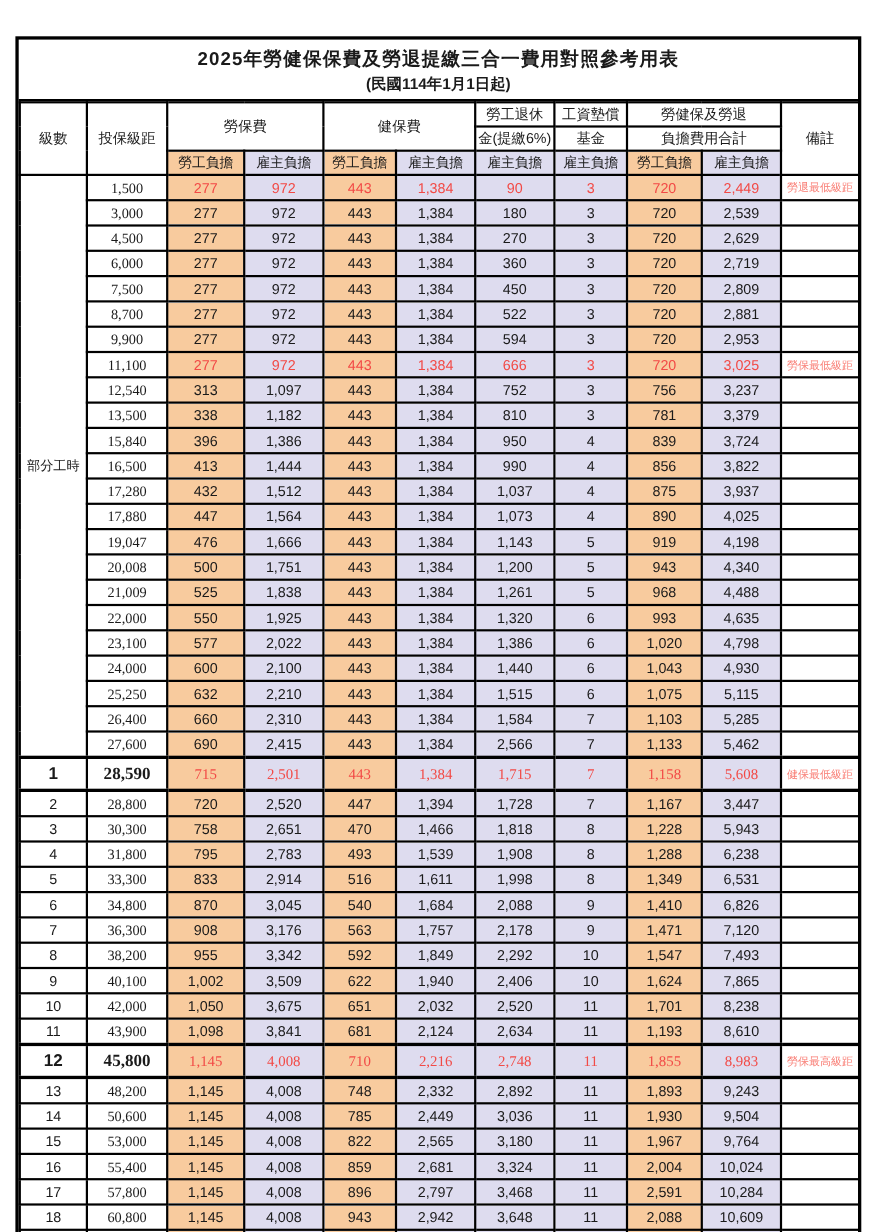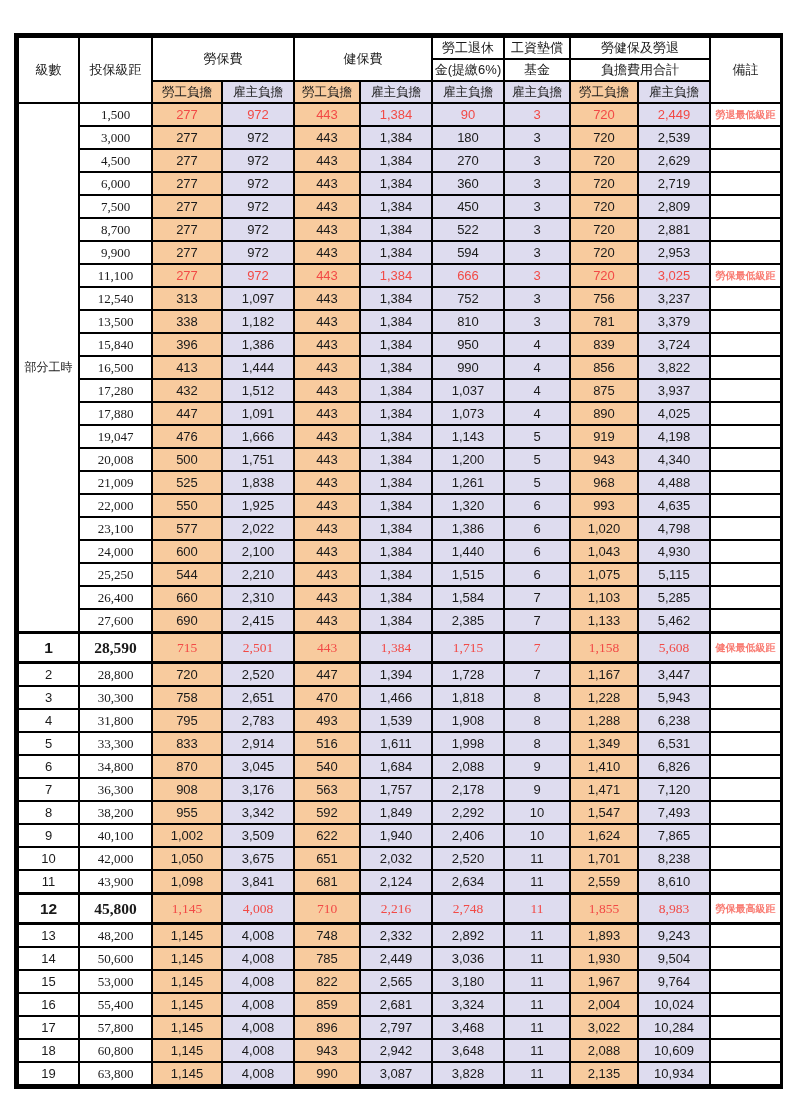--- a/index.html
+++ b/index.html
@@ -25,32 +25,36 @@
   th,td{
     border:2px solid #000;text-align:center;vertical-align:middle;
     padding:0;overflow:hidden;white-space:nowrap;
   }
   thead th{font-weight:normal;font-size:13px;height:20px;background:#fff;}
   thead tr.h3 th{font-size:12.5px;font-family:Liberation Serif, serif;}
   tbody td{font-size:13px;height:21px;}
   .orange{background:var(--orange,#F8CB9E);}
   .lav{background:var(--lav,#DEDCEF);}
   td.red{color:var(--red,#F24A46);}
-  td.remark{font-size:10px;color:var(--remark-red,#F97C73);padding:0 0;font-weight:bold;}
+  td.remark{font-size:10px;color:var(--remark-red,#F97C73);padding:0 0;}
   td.level-cell{font-size:13px;}
   td.part-time{font-size:12px;letter-spacing:0;margin-top:36px;}
   td.salary{font-size:13px;font-family:Liberation Serif, serif;}
   tr.big-row td{height:27px;border-top-width:3px;border-bottom-width:3px;}
   tr.big-row td.level-cell,tr.big-row td.salary{font-size:15.5px;font-weight:bold;}
   tr.big-row td.red{font-size:13.5px;font-family:Liberation Serif, serif;}
 </style>
 </head>
 <body>
 
 <div class="sheet">
+  <div class="title-block">
+    <div class="main-title">2025年勞健保保費及勞退提繳三合一費用對照參考用表</div>
+    <div class="sub-title">(民國114年1月1日起)</div>
+  </div>
   <table>
     <colgroup>
       <col class="c-level">
         <col class="c-salary">
       <col class="c-le">
         <col class="c-lr">
       <col class="c-he">
         <col class="c-hr">
       <col class="c-pr">
         <col class="c-fr">
@@ -239,21 +243,21 @@
           <td class="lav">1,384</td>
           <td class="lav">1,037</td>
           <td class="lav">4</td>
           <td class="orange">875</td>
           <td class="lav">3,937</td>
           <td class="remark"></td>
         </tr>
         <tr>
           <td class="salary">17,880</td>
           <td class="orange">447</td>
-          <td class="lav">1,091</td>
+          <td class="lav">1,564</td>
           <td class="orange">443</td>
           <td class="lav">1,384</td>
           <td class="lav">1,073</td>
           <td class="lav">4</td>
           <td class="orange">890</td>
           <td class="lav">4,025</td>
           <td class="remark"></td>
         </tr>
         <tr>
           <td class="salary">19,047</td>
@@ -322,21 +326,21 @@
           <td class="orange">443</td>
           <td class="lav">1,384</td>
           <td class="lav">1,440</td>
           <td class="lav">6</td>
           <td class="orange">1,043</td>
           <td class="lav">4,930</td>
           <td class="remark"></td>
         </tr>
         <tr>
           <td class="salary">25,250</td>
-          <td class="orange">544</td>
+          <td class="orange">632</td>
           <td class="lav">2,210</td>
           <td class="orange">443</td>
           <td class="lav">1,384</td>
           <td class="lav">1,515</td>
           <td class="lav">6</td>
           <td class="orange">1,075</td>
           <td class="lav">5,115</td>
           <td class="remark"></td>
         </tr>
         <tr>
@@ -350,21 +354,21 @@
           <td class="orange">1,103</td>
           <td class="lav">5,285</td>
           <td class="remark"></td>
         </tr>
         <tr>
           <td class="salary">27,600</td>
           <td class="orange">690</td>
           <td class="lav">2,415</td>
           <td class="orange">443</td>
           <td class="lav">1,384</td>
-          <td class="lav">2,385</td>
+          <td class="lav">2,566</td>
           <td class="lav">7</td>
           <td class="orange">1,133</td>
           <td class="lav">5,462</td>
           <td class="remark"></td>
         </tr>
         <tr class="big-row">
           <td class="level-cell">1</td>
           <td class="salary">28,590</td>
           <td class="orange red">715</td>
           <td class="lav red">2,501</td>
@@ -495,21 +499,21 @@
         </tr>
         <tr>
           <td class="level-cell">11</td>
           <td class="salary">43,900</td>
           <td class="orange">1,098</td>
           <td class="lav">3,841</td>
           <td class="orange">681</td>
           <td class="lav">2,124</td>
           <td class="lav">2,634</td>
           <td class="lav">11</td>
-          <td class="orange">2,559</td>
+          <td class="orange">1,193</td>
           <td class="lav">8,610</td>
           <td class="remark"></td>
         </tr>
         <tr class="big-row">
           <td class="level-cell">12</td>
           <td class="salary">45,800</td>
           <td class="orange red">1,145</td>
           <td class="lav red">4,008</td>
           <td class="orange red">710</td>
           <td class="lav red">2,216</td>
@@ -573,21 +577,21 @@
         </tr>
         <tr>
           <td class="level-cell">17</td>
           <td class="salary">57,800</td>
           <td class="orange">1,145</td>
           <td class="lav">4,008</td>
           <td class="orange">896</td>
           <td class="lav">2,797</td>
           <td class="lav">3,468</td>
           <td class="lav">11</td>
-          <td class="orange">3,022</td>
+          <td class="orange">2,591</td>
           <td class="lav">10,284</td>
           <td class="remark"></td>
         </tr>
         <tr>
           <td class="level-cell">18</td>
           <td class="salary">60,800</td>
           <td class="orange">1,145</td>
           <td class="lav">4,008</td>
           <td class="orange">943</td>
           <td class="lav">2,942</td>

